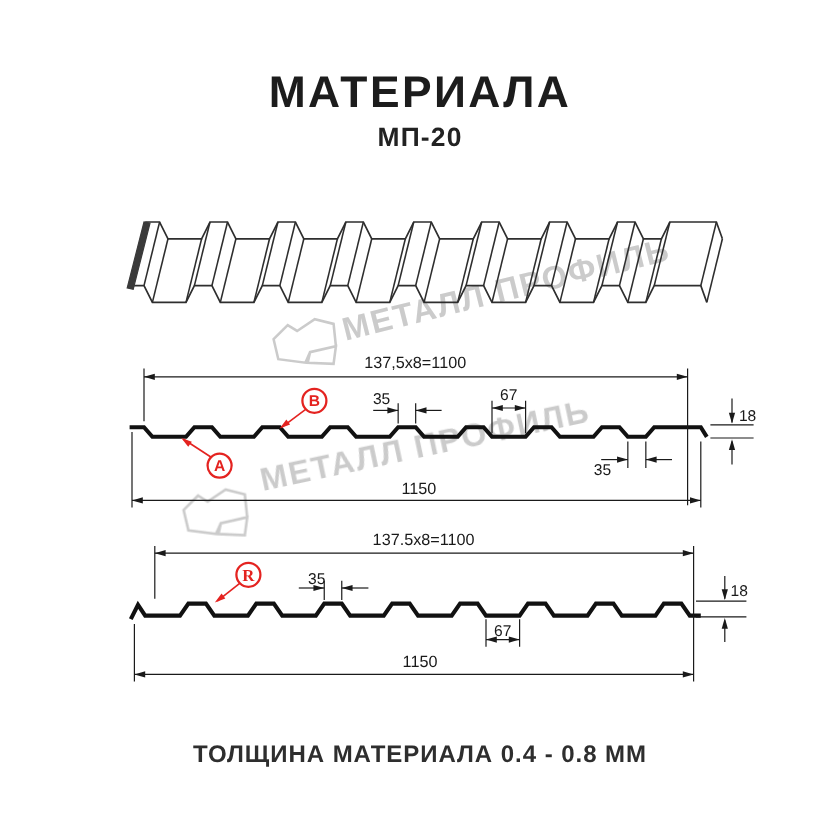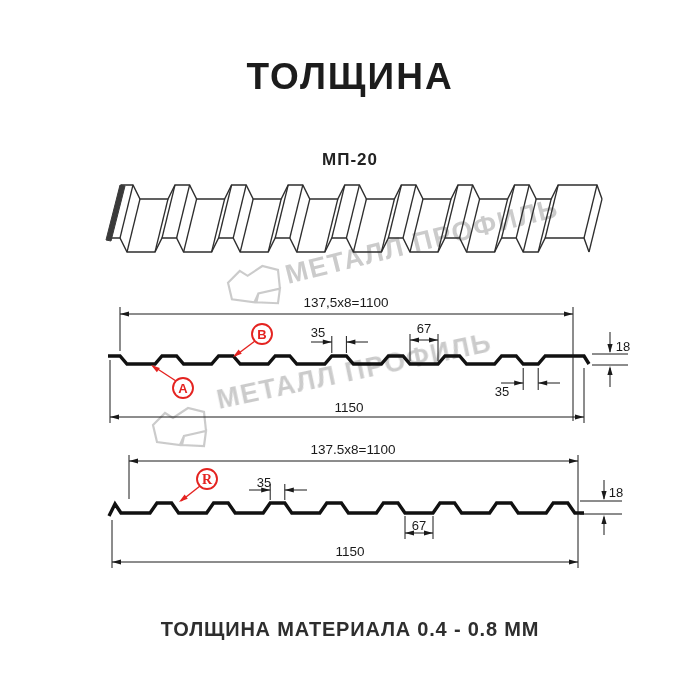--- a/index.html
+++ b/index.html
@@ -1,37 +1,37 @@
 <!DOCTYPE html>
 <html><head>
 <meta charset="utf-8">
 <style>
   html,body{margin:0;padding:0;background:#ffffff;}
   .stage{position:relative;width:700px;height:700px;background:#ffffff;overflow:hidden;
          font-family:"Liberation Sans", sans-serif;}
   .title{position:absolute;top:56px;left:0;width:700px;text-align:center;
          font-size:37px;font-weight:700;letter-spacing:2px;color:#1c1c1c;}
   .subtitle{position:absolute;top:102px;left:0;width:700px;text-align:center;
-         font-size:17px;font-weight:600;letter-spacing:1px;color:#222;margin-top:48px;}
+         font-size:22px;font-weight:600;letter-spacing:1px;color:#222;}
   .footer{position:absolute;top:618px;left:0;width:700px;text-align:center;
          font-size:20px;font-weight:600;letter-spacing:0.8px;color:#2e2e2e;}
   svg{position:absolute;top:0;left:0;}
   svg text{font-family:"Liberation Sans", sans-serif;}
   .dim{font-size:13px;fill:#1a1a1a;}
   .dimBig{font-size:13.5px;fill:#1a1a1a;}
   .marker{font-size:13px;font-weight:700;}
   .markerSerif{font-family:"Liberation Serif", serif;font-size:14px;font-weight:700;}
   .wm{font-size:27px;font-weight:700;letter-spacing:1.5px;}
 </style>
 </head>
 <body>
 
 <div class="stage">
 
-  <div class="title">ТОЛЩИНА</div>
+  <div class="title">МАТЕРИАЛА</div>
   <div class="subtitle">МП-20</div>
 
   <svg id="cnv" width="700" height="700" viewBox="0 0 700 700">
     <defs>
       <path id="wmlogo" d="M0,17 L12,5 L20,10 L35,0 L51,4 L53,23 L31,28 L27,37 L4,34 Z M31,28 L53,23 L51,38 L29,37 Z" fill="none" stroke="#c9c9c9" stroke-width="2.2"></path>
     </defs>
 
     <g id="wm1" opacity="0.95">
       <use href="#wmlogo" transform="translate(228,266) scale(0.98)"></use>
       <text class="wm" fill="#c9c9c9" transform="translate(288,284) rotate(-14)">МЕТАЛЛ ПРОФИЛЬ</text>

